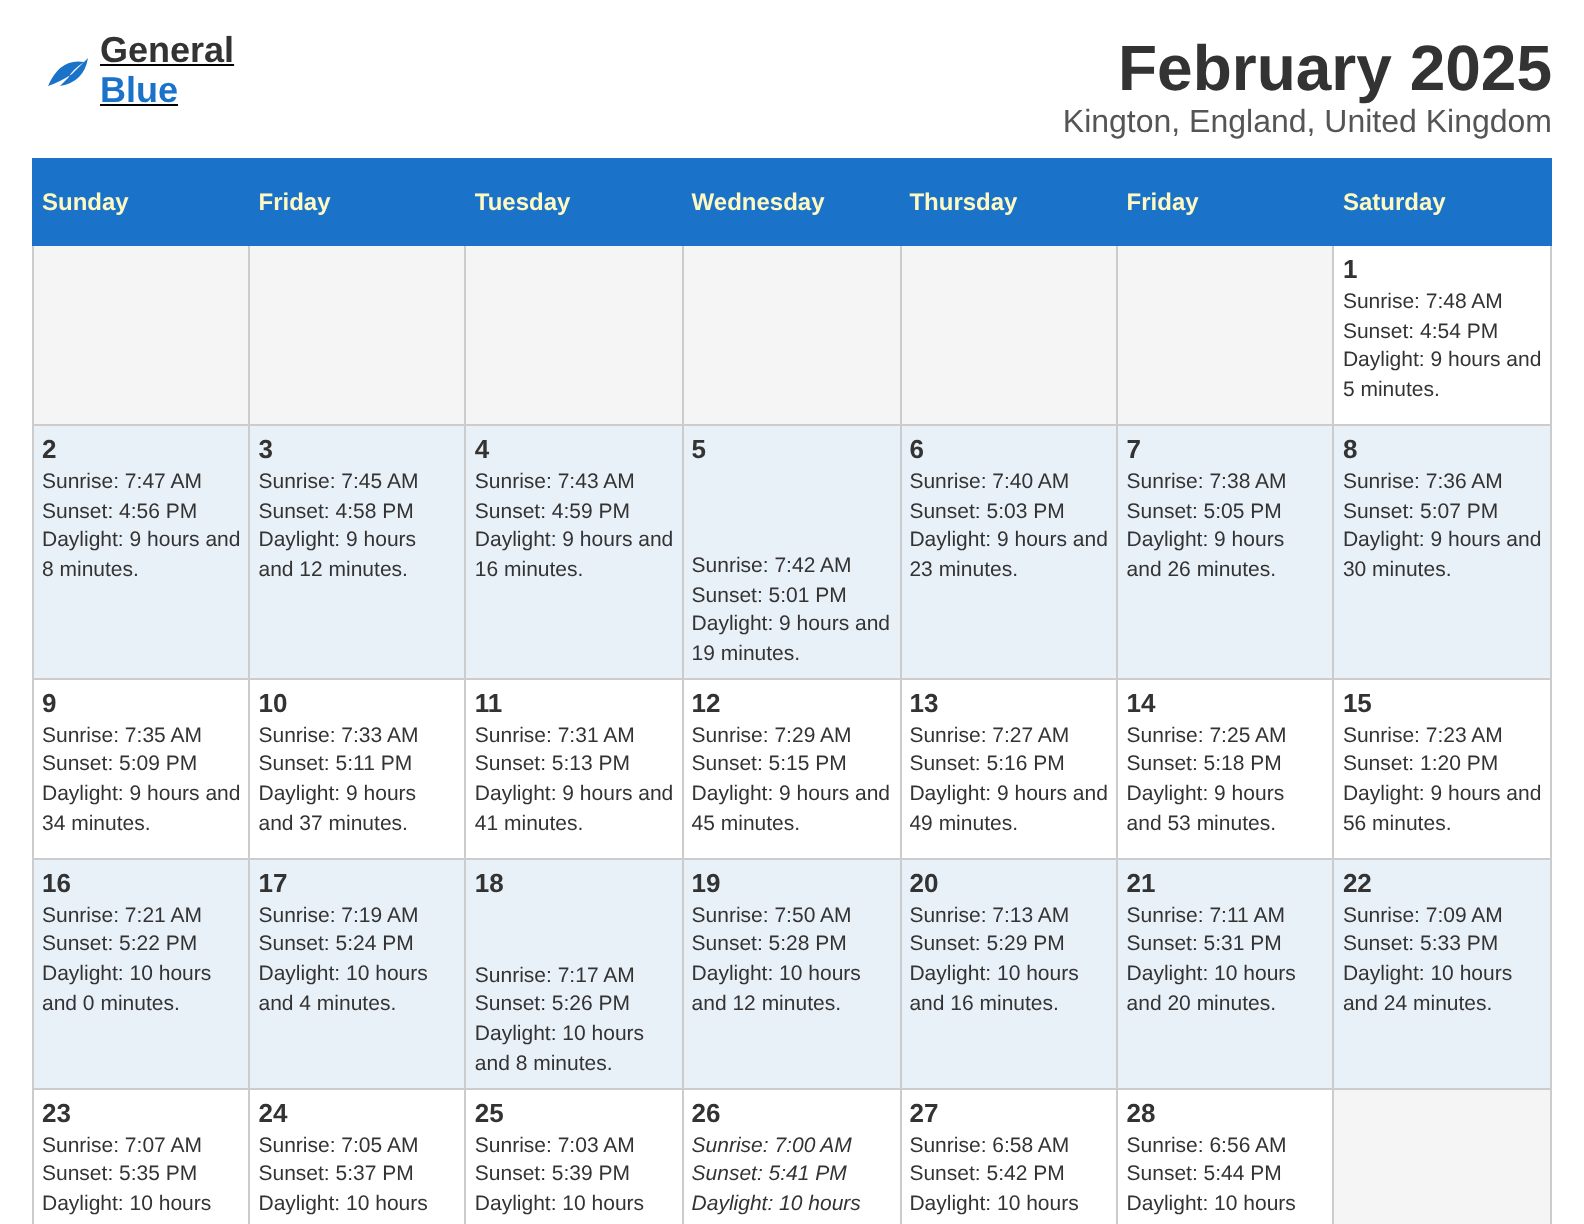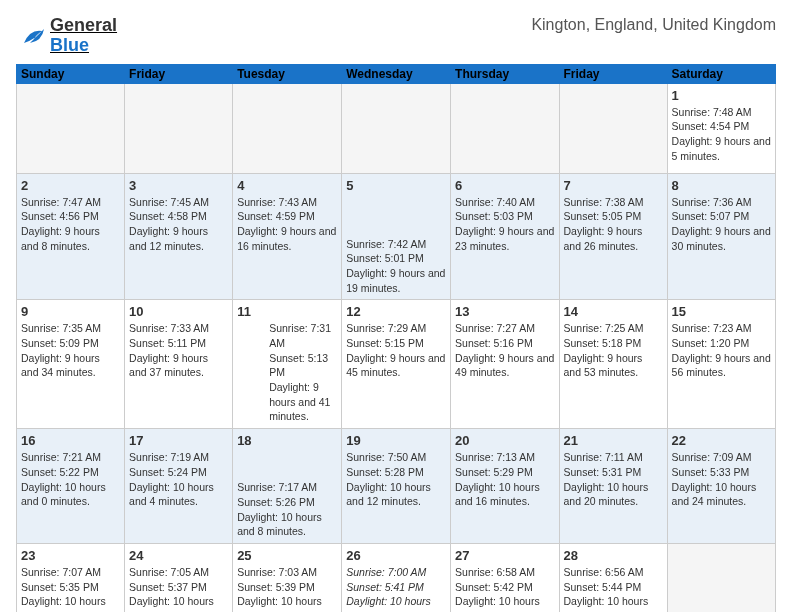--- a/index.html
+++ b/index.html
@@ -47,22 +47,22 @@
       font-size: 16px;
       color: #555;
     }
     .calendar {
       width: 100%;
       border-collapse: collapse;
       font-size: 11px;
     }
     .calendar th {
       background-color: #1a73c8;
-      color: #000000;
-      padding: 2px 4px;
+      color: #fef9c3;
+      padding: 14px 4px;
       text-align: left;
       font-size: 12px;
       font-weight: bold;
       border: 1px solid #1a73c8;
     }
     .calendar td {
       border: 1px solid #ccc;
       vertical-align: top;
       padding: 4px;
       width: 110px;
@@ -94,20 +94,21 @@
   <div class="logo">
     <svg class="logo-bird" viewBox="0 0 30 30" xmlns="http://www.w3.org/2000/svg">
       <path d="M8 22 Q14 8 26 10 Q20 14 18 18 Q24 12 28 8 Q26 20 14 22 Q18 18 20 16 Q14 20 8 22Z" fill="#1a73c8"></path>
     </svg>
     <div class="logo-text">
       <div>General</div>
       <div><span style="color:#1a73c8;font-weight:bold;">Blue</span></div>
     </div>
   </div>
   <div class="title-block">
+    <div class="month-title">February 2025</div>
     <div class="location">Kington, England, United Kingdom</div>
   </div>
 </div>
 
 <table class="calendar">
   <thead>
     <tr>
     <th>Sunday</th>
         <th>Friday</th>
         <th>Tuesday</th>
@@ -184,21 +185,21 @@
 Daylight: 9 hours and 34 minutes.</div>
         </td>
         <td>
           <div class="day-num">10</div>
           <div class="day-info" style="white-space: pre-line;">Sunrise: 7:33 AM
 Sunset: 5:11 PM
 Daylight: 9 hours and 37 minutes.</div>
         </td>
         <td>
           <div class="day-num">11</div>
-          <div class="day-info" style="white-space: pre-line; margin-left: 32px;">Sunrise: 7:31 AM
+          <div class="day-info" style="white-space: pre-line;">Sunrise: 7:31 AM
 Sunset: 5:13 PM
 Daylight: 9 hours and 41 minutes.</div>
         </td>
         <td>
           <div class="day-num">12</div>
           <div class="day-info" style="white-space: pre-line;">Sunrise: 7:29 AM
 Sunset: 5:15 PM
 Daylight: 9 hours and 45 minutes.</div>
         </td>
         <td>

